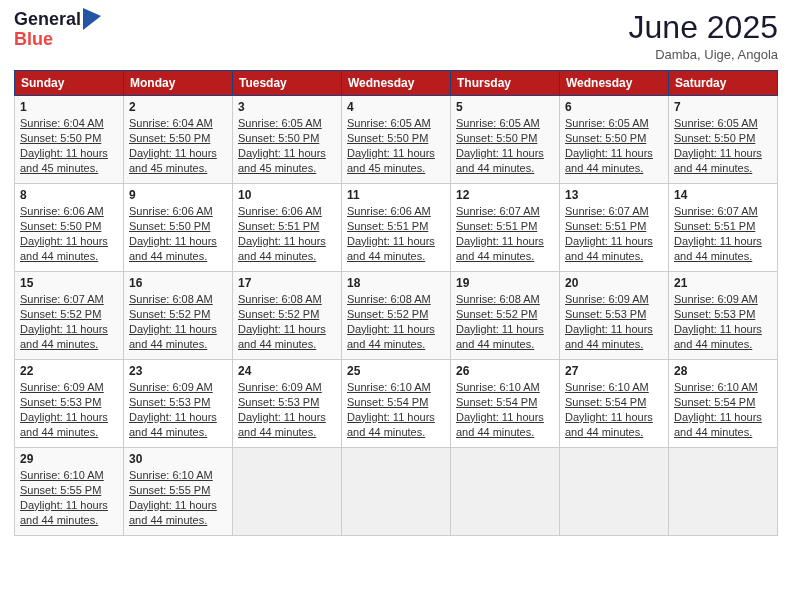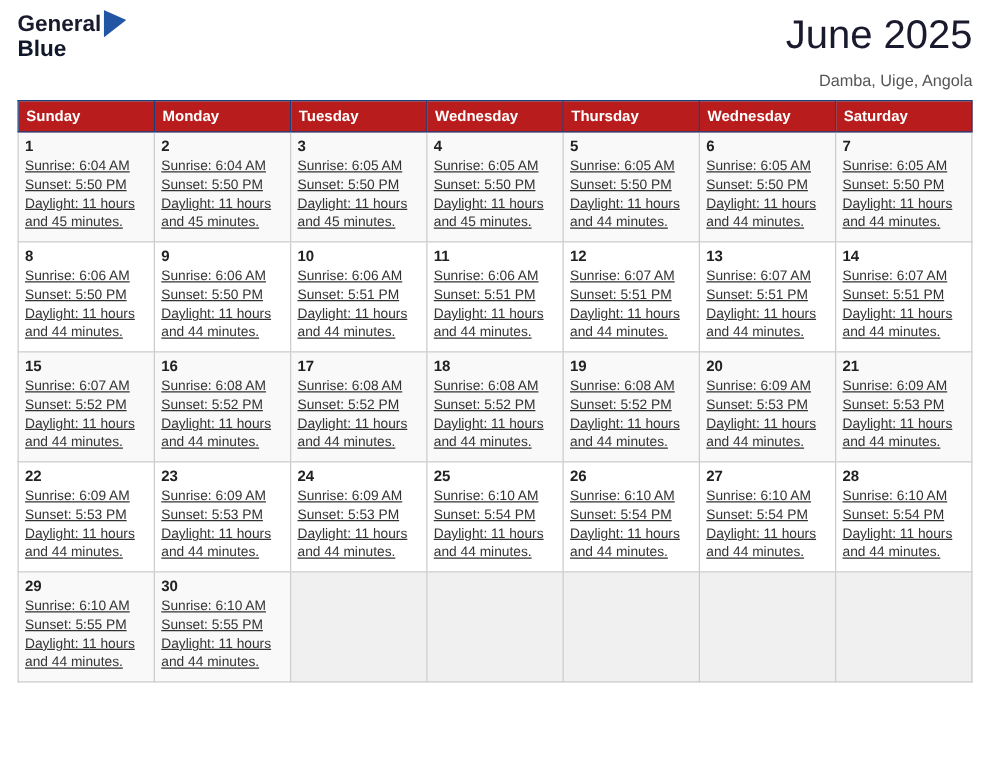--- a/index.html
+++ b/index.html
@@ -33,41 +33,41 @@
       line-height: 1.1;
     }
     .logo-general {
       font-size: 18px;
       font-weight: bold;
       color: #1a1a2e;
     }
     .logo-blue {
       font-size: 18px;
       font-weight: bold;
-      color: #0f172a;
+      color: #ef4444;
     }
     .logo-icon {
       width: 18px;
       height: 22px;
       margin-left: 2px;
       margin-top: -2px;
     }
     .title-section {
       text-align: right;
     }
     .month-title {
       font-size: 32px;
       font-weight: normal;
       color: #1a1a2e;
       line-height: 1.1;
     }
     .location {
       font-size: 13px;
       color: #555;
-      margin-top: 12px;
+      margin-top: 2px;
     }
     .calendar {
       flex: 1;
       border: 1px solid #ccc;
       border-collapse: collapse;
       width: 100%;
       table-layout: fixed;
     }
     .calendar th {
       background-color: #b91c1c;

